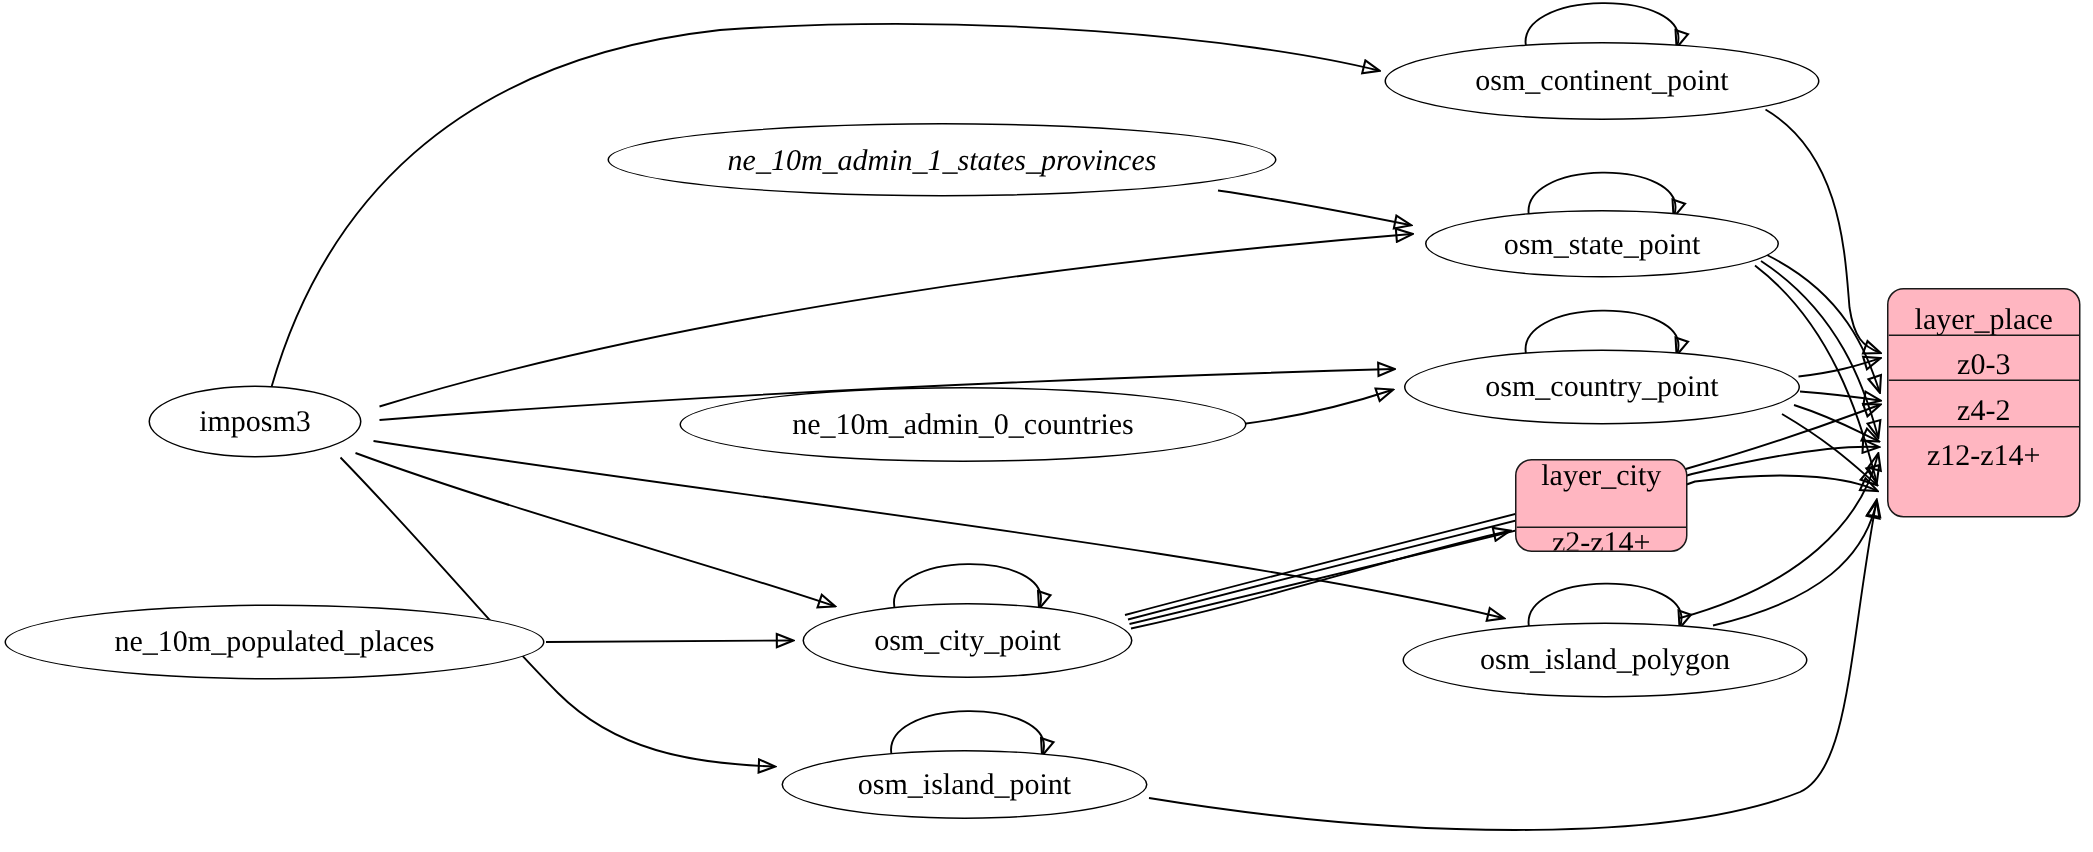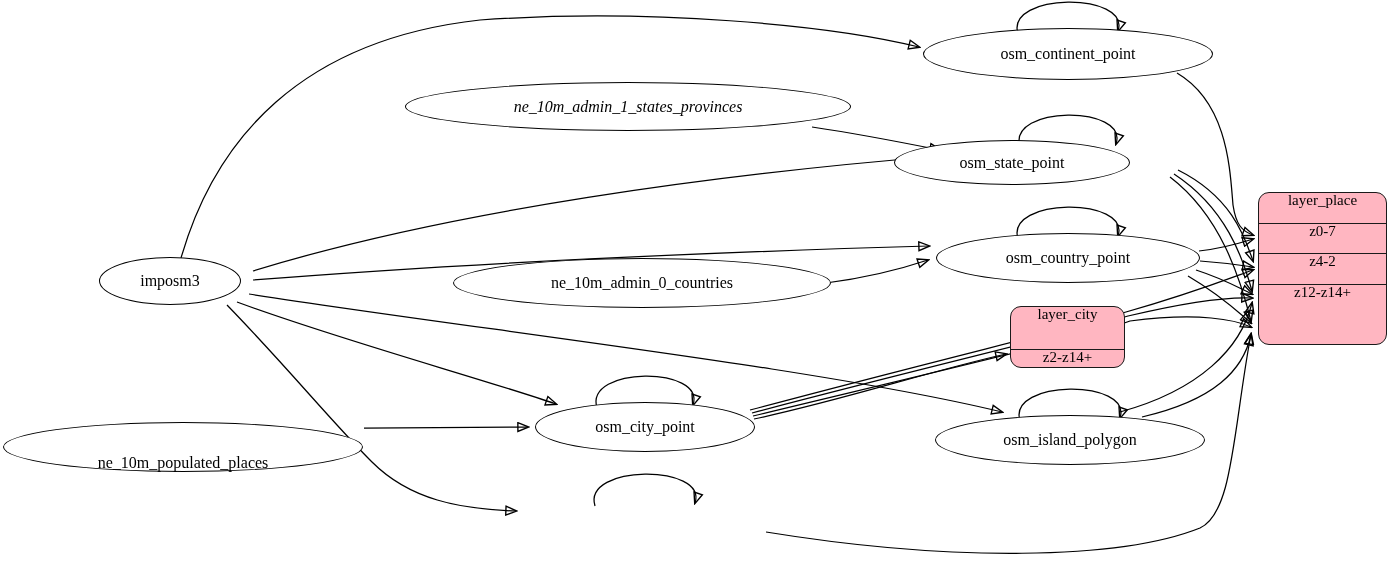--- a/index.html
+++ b/index.html
@@ -5,29 +5,29 @@
   html,body{margin:0;padding:0;background:#ffffff;}
   .canvas{
     position:relative;width:1395px;height:568px;background:#ffffff;overflow:hidden;
     font-family:"Liberation Serif","DejaVu Serif",serif;color:#000;
   }
   svg.edges{position:absolute;left:0;top:0;width:1395px;height:568px;}
   svg.edges path{fill:none;stroke:#000;stroke-width:1.25px;}
   .node{
     position:absolute;box-sizing:border-box;border:1.4px solid #000;border-radius:50%;
     background:#fff;display:flex;align-items:center;justify-content:center;
-    font-size:16px;line-height:1;white-space:nowrap;
+    font-size:20px;line-height:1;white-space:nowrap;
   }
   .record{
     position:absolute;box-sizing:border-box;border:1.6px solid #1a1a1a;border-radius:11px;
     background:#ffb6c1;display:grid;overflow:hidden;
   }
   .record .row{
-    display:flex;align-items:flex-start;justify-content:center;
-    font-size:15px;line-height:1;border-top:1.2px solid #1a1a1a;white-space:nowrap;
+    display:flex;align-items:flex-end;justify-content:center;
+    font-size:20px;line-height:1;border-top:1.2px solid #1a1a1a;white-space:nowrap;
   }
   .record .row:first-child{border-top:none;}
 </style>
 </head>
 <body>
 
 <div class="canvas">
 
   <svg class="edges" viewBox="0 0 1395 568">
     <defs>
@@ -78,51 +78,54 @@
   </div>
 
   <div class="node" style="left:405px;top:82px;width:446px;height:49px;font-style:italic;">
     <span>ne_10m_admin_1_states_provinces</span>
   </div>
 
   <div class="node" style="left:453px;top:258px;width:378px;height:50px;">
     <span>ne_10m_admin_0_countries</span>
   </div>
 
-  <div class="node" style="left:3px;top:422px;width:360px;height:50px;align-items:flex-end;">
+  <div class="node" style="left:3px;top:403px;width:360px;height:50px;">
     <span>ne_10m_populated_places</span>
   </div>
 
   <div class="node" style="left:923px;top:28px;width:290px;height:52px;">
     <span>osm_continent_point</span>
   </div>
 
-  <div class="node" style="left:894px;top:140px;width:236px;height:45px;font-family:Liberation Serif, serif;">
+  <div class="node" style="left:950px;top:140px;width:236px;height:45px;font-family:Liberation Serif, serif;">
     <span>osm_state_point</span>
   </div>
 
   <div class="node" style="left:535px;top:402px;width:220px;height:50px;">
     <span>osm_city_point</span>
   </div>
 
   <div class="node" style="left:936px;top:233px;width:264px;height:50px;">
     <span>osm_country_point</span>
   </div>
 
   <div class="node" style="left:935px;top:415px;width:270px;height:50px;">
     <span>osm_island_polygon</span>
   </div>
 
+  <div class="node" style="left:521px;top:500px;width:244px;height:46px;">
+    <span>osm_island_point</span>
+  </div>
 
   <div class="record" style="left:1258px;top:192px;width:129px;height:153px;grid-template-rows:repeat(5,1fr);">
     <div class="row">
       <span>layer_place</span>
     </div>
     <div class="row">
-      <span>z0-7</span>
+      <span>z0-3</span>
     </div>
     <div class="row">
       <span>z4-2</span>
     </div>
     <div class="row">
       <span>z12-z14+</span>
     </div>
   </div>
 
   <div class="record" style="left:1010px;top:306px;width:115px;height:62px;grid-template-rows:repeat(2,1fr);gap:24px;">

